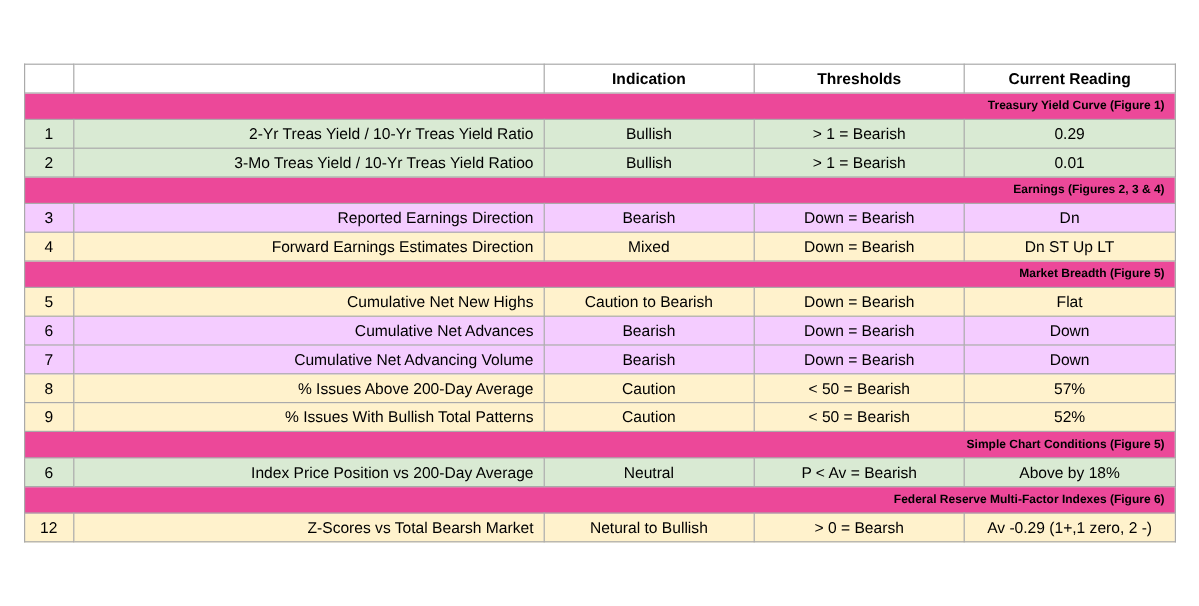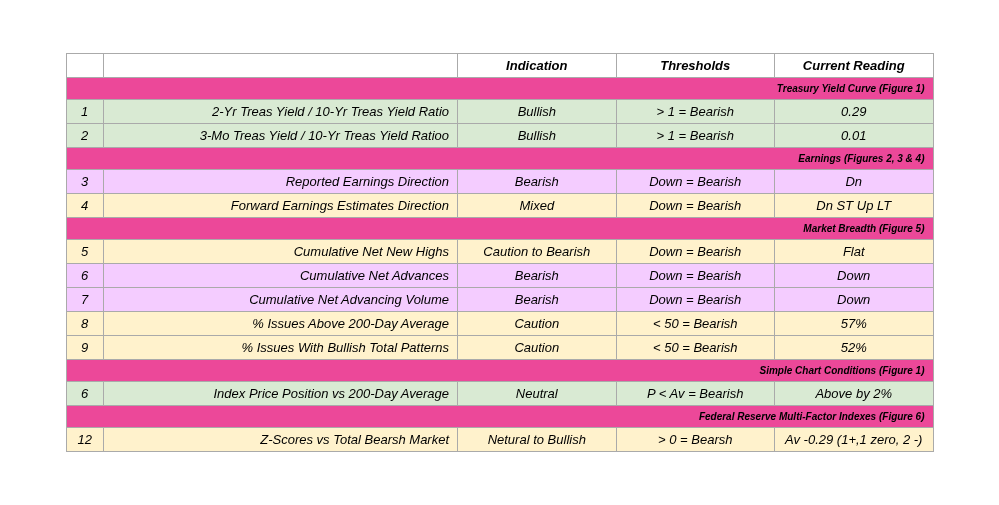--- a/index.html
+++ b/index.html
@@ -7,22 +7,21 @@
       font-family: Arial, sans-serif;
       font-size: 13px;
       background: #fff;
       display: flex;
       justify-content: center;
       align-items: center;
       min-height: 505px;
       width: 999px;
     }
     .table-wrapper {
-      width: 868px;
-      font-style: italic;
+      width: 960px;
     }
     table {
       width: 100%;
       border-collapse: collapse;
       border: 1.5px solid #999;
     }
     th, td {
       border: 1px solid #aaa;
       padding: 4px 8px;
       text-align: center;
@@ -137,28 +136,28 @@
       <td>57%</td>
     </tr>
         <tr class="bg-yellow-light">
       <td style="text-align:center;">9</td>
       <td class="left-align">% Issues With Bullish Total Patterns</td>
       <td>Caution</td>
       <td>&lt; 50 = Bearish</td>
       <td>52%</td>
     </tr>
         <tr class="section-header">
-          <td colspan="5">Simple Chart Conditions (Figure 1)</td>
+          <td colspan="5">Simple Chart Conditions (Figure 5)</td>
         </tr>
         <tr class="bg-green-light">
       <td style="text-align:center;">6</td>
       <td class="left-align">Index Price Position vs 200-Day Average</td>
       <td>Neutral</td>
       <td>P &lt; Av = Bearish</td>
-      <td>Above by 2%</td>
+      <td>Above by 18%</td>
     </tr>
         <tr class="section-header">
           <td colspan="5">Federal Reserve Multi-Factor Indexes (Figure 6)</td>
         </tr>
         <tr class="bg-yellow-light">
       <td style="text-align:center;margin-top:24px;">12</td>
       <td class="left-align">Z-Scores vs Total Bearsh Market</td>
       <td>Netural to Bullish</td>
       <td>&gt; 0 = Bearsh</td>
       <td>Av -0.29 (1+,1 zero, 2 -)</td>

